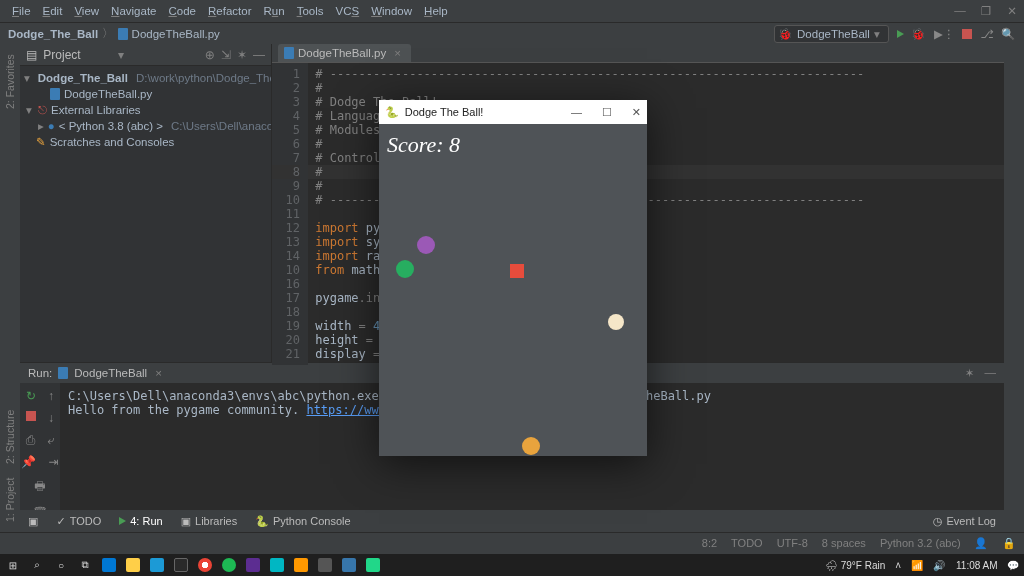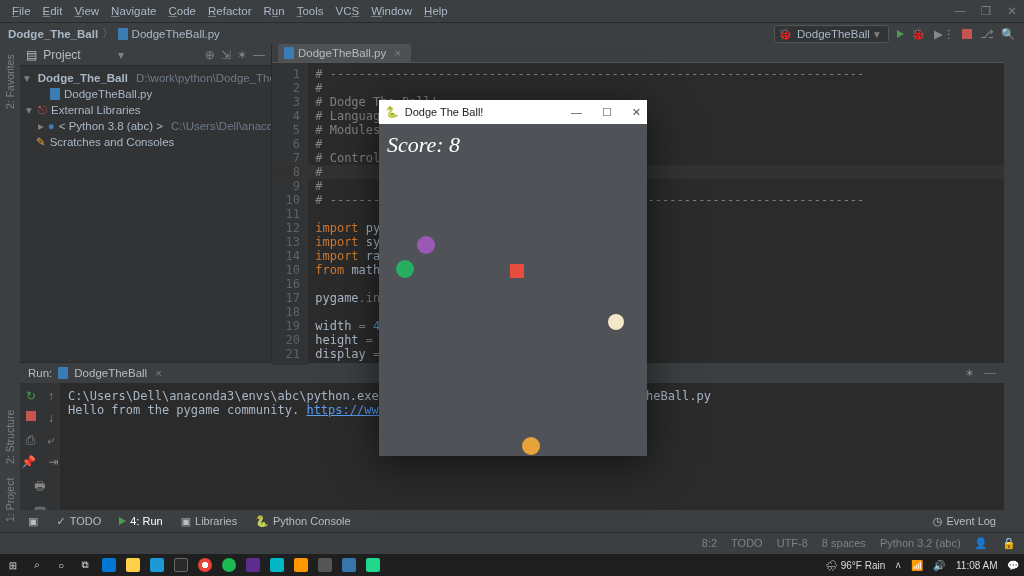--- a/index.html
+++ b/index.html
@@ -349,21 +349,21 @@
   <span class="app">
       <span class="sq" style="background:#555;"></span>
     </span>
   <span class="app">
       <span class="sq" style="background:#3776ab;"></span>
     </span>
   <span class="app">
       <span class="sq" style="background:#21d789;"></span>
     </span>
   <div class="tray">
-    <span>🌧 <span>96°F  Rain</span></span>
+    <span>🌧 <span>79°F  Rain</span></span>
     <span>˄</span>
     <span>📶</span>
     <span>🔊</span>
     <span>11:08 AM</span>
     <span>💬</span>
   </div>
 </div>
 
 <div class="pygame">
   <div class="pygame-title">

